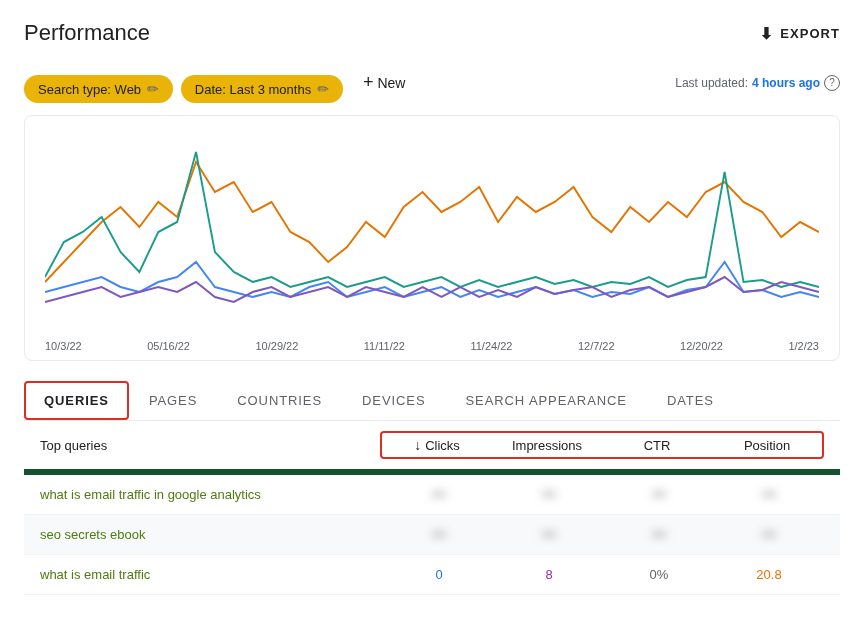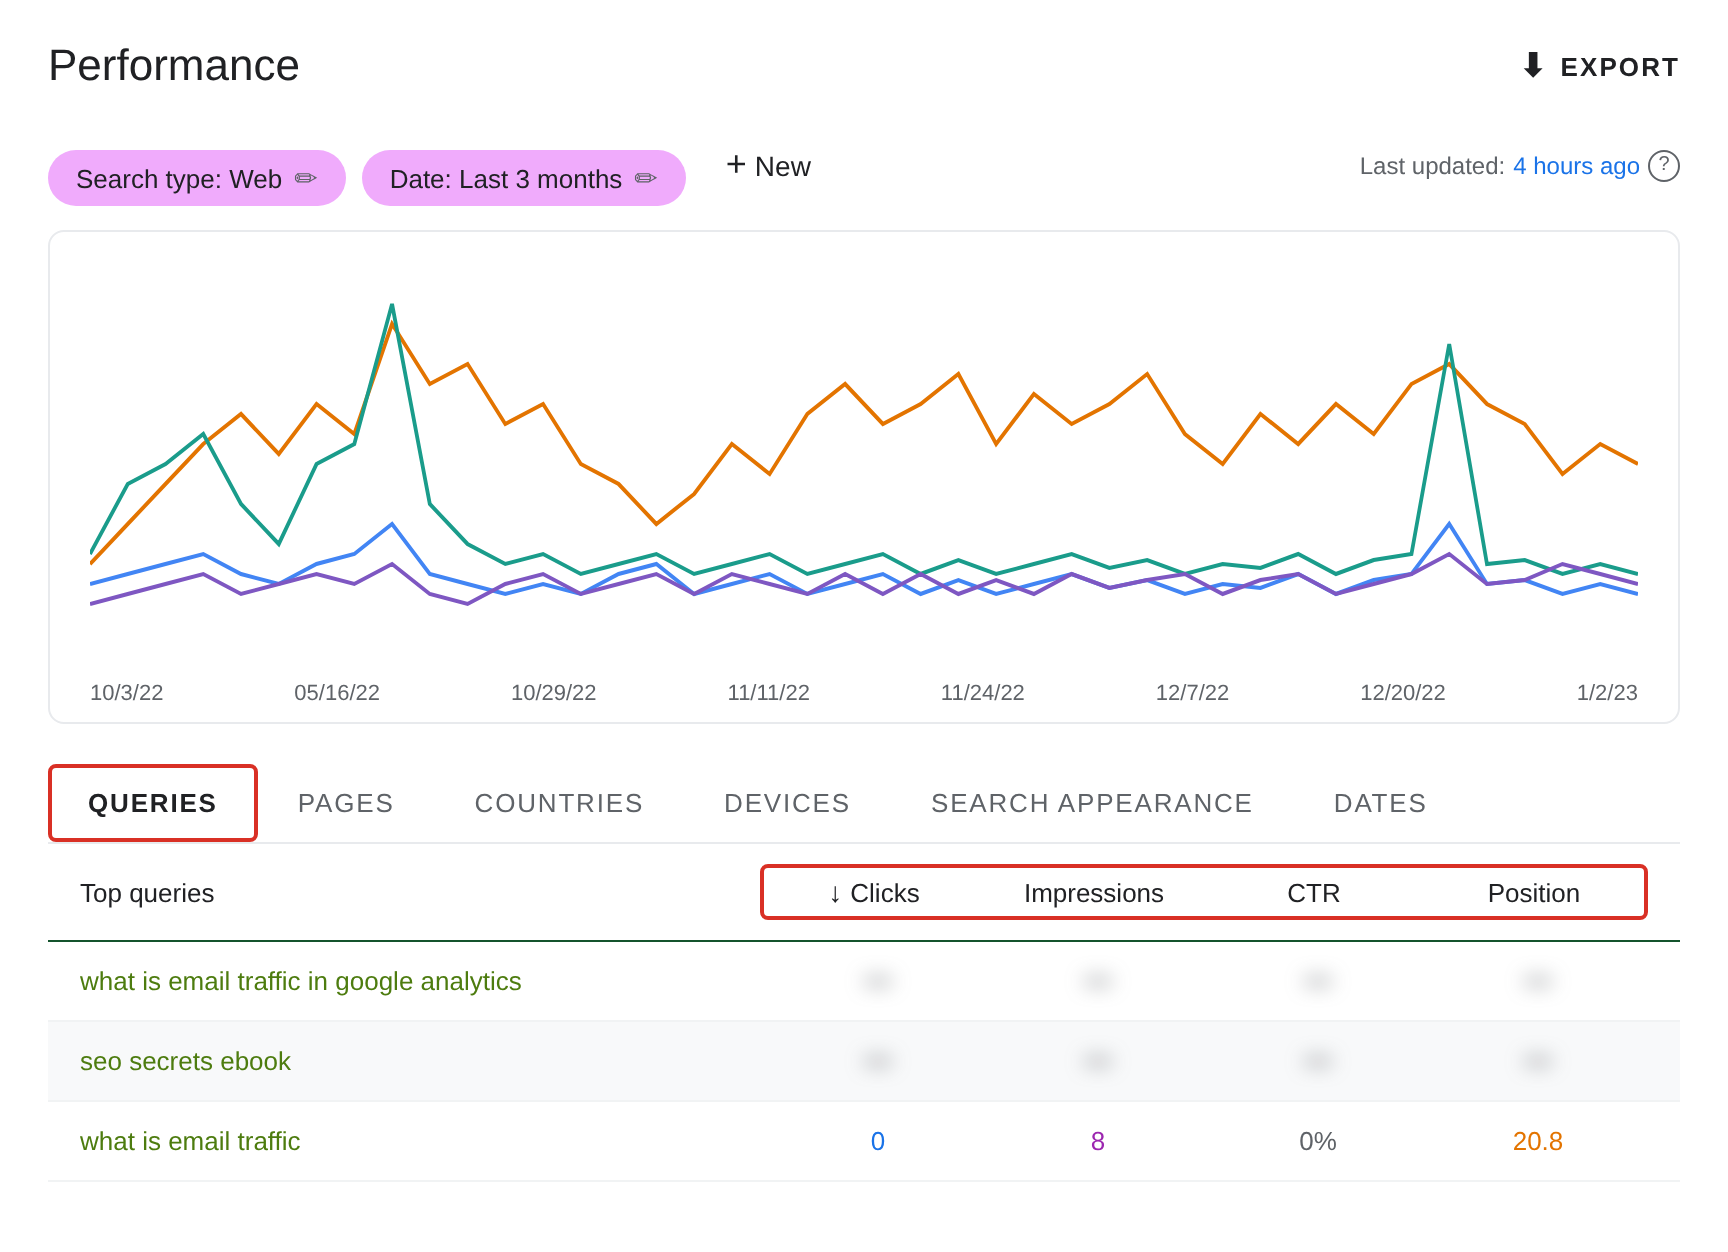--- a/index.html
+++ b/index.html
@@ -48,21 +48,21 @@
     .filter-bar {
       display: flex;
       align-items: center;
       gap: 8px;
       margin-bottom: 12px;
     }
     .filter-chip {
       display: flex;
       align-items: center;
       gap: 6px;
-      background: #f0abfc;
+      background: #eab308;
       border-radius: 20px;
       padding: 6px 14px;
       font-size: 13px;
       color: #202124;
       cursor: pointer;
       border: none;
       margin-top: 13px;
     }
     .filter-chip .edit-icon {
       font-size: 14px;
@@ -88,20 +88,21 @@
       margin-left: auto;
       font-size: 12px;
       color: #5f6368;
       display: flex;
       align-items: center;
       gap: 4px;
       justify-content: space-between;
     }
     .last-updated .time-highlight {
       color: #1a73e8;
+      font-weight: bold;
     }
     .info-icon {
       width: 16px;
       height: 16px;
       border-radius: 50%;
       border: 1.5px solid #5f6368;
       display: inline-flex;
       align-items: center;
       justify-content: center;
       font-size: 10px;
@@ -158,21 +159,21 @@
     .tab.active-box::after { display: none; }
 
     
     .table-container {
       background: #fff;
     }
     .table-header-row {
       display: flex;
       align-items: center;
       padding: 10px 16px;
-      border-bottom: 1px solid #14532d;
+      border-bottom: 6px solid #14532d;
     }
     .table-header-query {
       flex: 1;
       font-size: 13px;
       color: #202124;
     }
     .table-header-metrics {
       display: flex;
       gap: 0;
       border: 2px solid #d93025;

